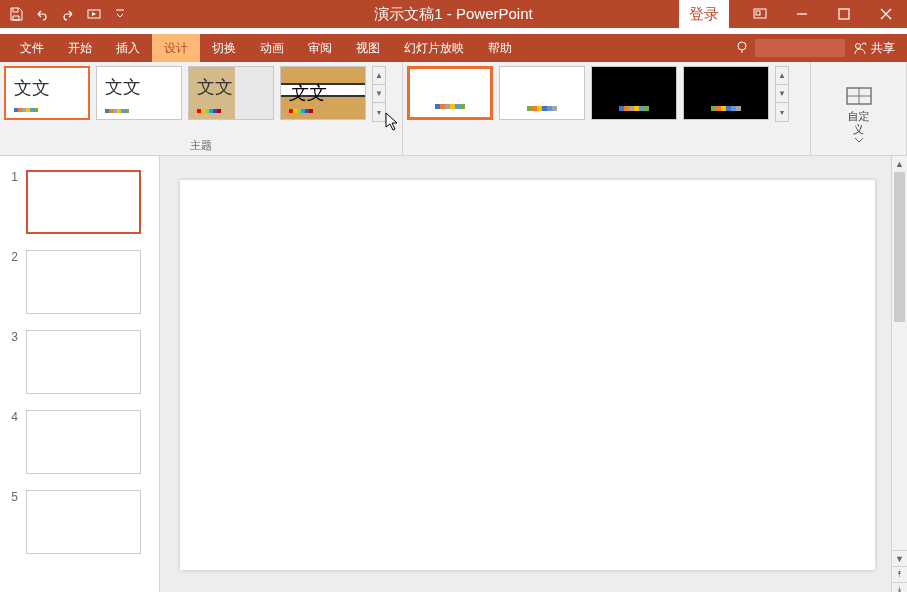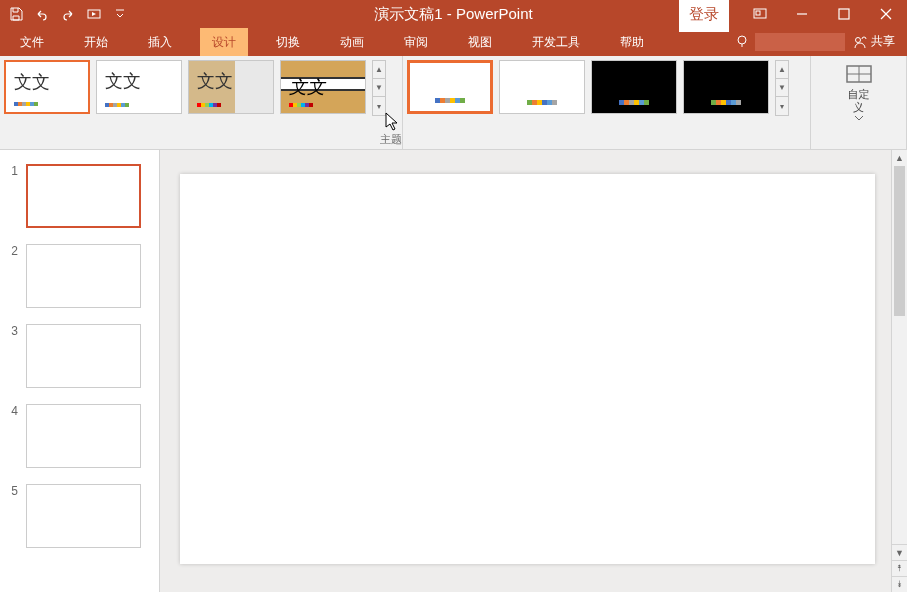--- a/index.html
+++ b/index.html
@@ -10,32 +10,32 @@
 .qat { display: flex; align-items: center; gap: 2px; padding-left: 4px; }
 .qat-btn { width: 24px; height: 24px; display: flex; align-items: center; justify-content: center; cursor: pointer; }
 .qat-btn svg { fill: #fff; }
 .title-text { position: absolute; left: 50%; transform: translateX(-50%); font-size: 15px; color: #fff; }
 .title-right { margin-left: auto; display: flex; align-items: center; height: 100%; }
 .login-btn { background: #fff; color: #b7472a; padding: 8px 10px; font-size: 15px; margin-right: 10px; cursor: pointer; }
 .window-btn { width: 42px; height: 28px; display: flex; align-items: center; justify-content: center; cursor: pointer; }
 .window-btn svg { stroke: #fff; fill: none; }
 
 
-.tab-bar { height: 28px; background: #b7472a; display: flex; align-items: center; gap: 16px; padding-left: 8px; color: #fff; font-size: 12px; }
+.tab-bar { height: 28px; background: #b7472a; display: flex; align-items: center; gap: 0; padding-left: 8px; color: #fff; font-size: 12px; margin-top: 6px; }
 .tab { padding: 6px 12px; cursor: pointer; height: 28px; display: flex; align-items: center; }
 .tab.active { background: #fdba74; color: #b7472a; }
-.tab-right { margin-left: auto; display: flex; align-items: flex-start; gap: 8px; padding-right: 12px; }
+.tab-right { margin-left: auto; display: flex; align-items: center; gap: 8px; padding-right: 12px; }
 .tell-me { display:flex; align-items:center; gap:6px; }
 .tell-me-input { background: #ca6147; border: 1px solid #ca6147; width: 90px; height: 18px; padding: 0 4px; color: #fff; }
 .share-btn { display:flex; align-items:center; gap:4px; cursor:pointer; }
 
 
 .ribbon { height: 94px; background: #f1f1f1; border-bottom: 1px solid #d4d4d4; display: flex; }
 .ribbon-group { position: relative; padding: 4px 4px 0 4px; border-right: 1px solid #d4d4d4; height: 100%; }
-.ribbon-group-label { position: absolute; bottom: 2px; left: 0; right: 0; text-align: right; font-size: 11px; color: #666; }
+.ribbon-group-label { position: absolute; bottom: 2px; left: 0; right: 0; text-align: center; font-size: 11px; color: #666; }
 
 
 .themes-group { width: 403px; }
 .theme-gallery { display: flex; gap: 6px; align-items:flex-start; }
 .theme-thumb { width: 86px; height: 54px; border: 1px solid #c8c8c8; background: #fff; cursor: pointer; position: relative; overflow:hidden;}
 .theme-thumb.selected { border: 2px solid #eb6b31; }
 .theme-text { position:absolute; top:8px; left:8px; font-size:18px; color:#333; font-family: SimSun, serif; }
 .theme-colors { position:absolute; bottom:6px; left:8px; display:flex; gap:0; }
 .theme-colors span { width:4px; height:4px; display:inline-block; }
 .theme-thumb.t3 { background: linear-gradient(to right, #d4b98a 0%, #d4b98a 55%, #e8e8e8 55%, #e8e8e8 100%); }
@@ -48,21 +48,21 @@
 
 
 .variants-group { width: 408px; }
 .variant-thumb { width:86px; height:54px; border:1px solid #c8c8c8; background:#fff; cursor:pointer; position:relative;}
 .variant-thumb.selected { border:3px solid #eb6b31; }
 .variant-thumb.dark { background:#000; }
 .variant-colors { position:absolute; bottom:8px; left:50%; transform:translateX(-50%); display:flex; gap:0;}
 .variant-colors span { width:5px; height:5px; display:inline-block;}
 
 
-.custom-group { flex:1; display:flex; align-items:flex-start; justify-content:center; padding-top:4px;}
+.custom-group { flex:1; display:flex; align-items:flex-start; justify-content:center; padding-top:20px;}
 .custom-btn { display:flex; flex-direction:column; align-items:center; gap:2px; cursor:pointer; padding: 2px 6px;}
 .custom-btn svg { fill:#666; }
 .custom-label { font-size:11px; color:#444; line-height:1.2; text-align:center;}
 
 
 .main { height: 442px; display:flex; background:#eeedec; }
 .thumbnail-pane { width: 160px; background:#fff; border-right:1px solid #d4d4d4; overflow-y:auto; padding:10px 0;}
 .slide-thumb-row { display:flex; align-items:flex-start; gap:8px; padding: 4px 8px 12px 8px;}
 .slide-number { font-size:12px; color:#666; width:10px; text-align:right;}
 .slide-thumb { width:115px; height:64px; background:#fff; border:1px solid #ccc; cursor:pointer;}
@@ -145,21 +145,21 @@
 
 <div class="tab-bar">
   <div class="tab">文件</div>
   <div class="tab">开始</div>
   <div class="tab">插入</div>
   <div class="tab active">设计</div>
   <div class="tab">切换</div>
   <div class="tab">动画</div>
   <div class="tab">审阅</div>
   <div class="tab">视图</div>
-  <div class="tab">开发工具</div>
+  <div class="tab">幻灯片放映</div>
   <div class="tab">帮助</div>
   <div class="tab-right">
     <div class="tell-me">
       <svg width="14" height="14" viewBox="0 0 14 14">
           <circle cx="7" cy="5" r="4" fill="none" stroke="#fff"></circle>
           <line x1="7" y1="9" x2="7" y2="12" stroke="#fff"></line>
         </svg>
       <input class="tell-me-input" style="">
     </div>
     <div class="share-btn">

